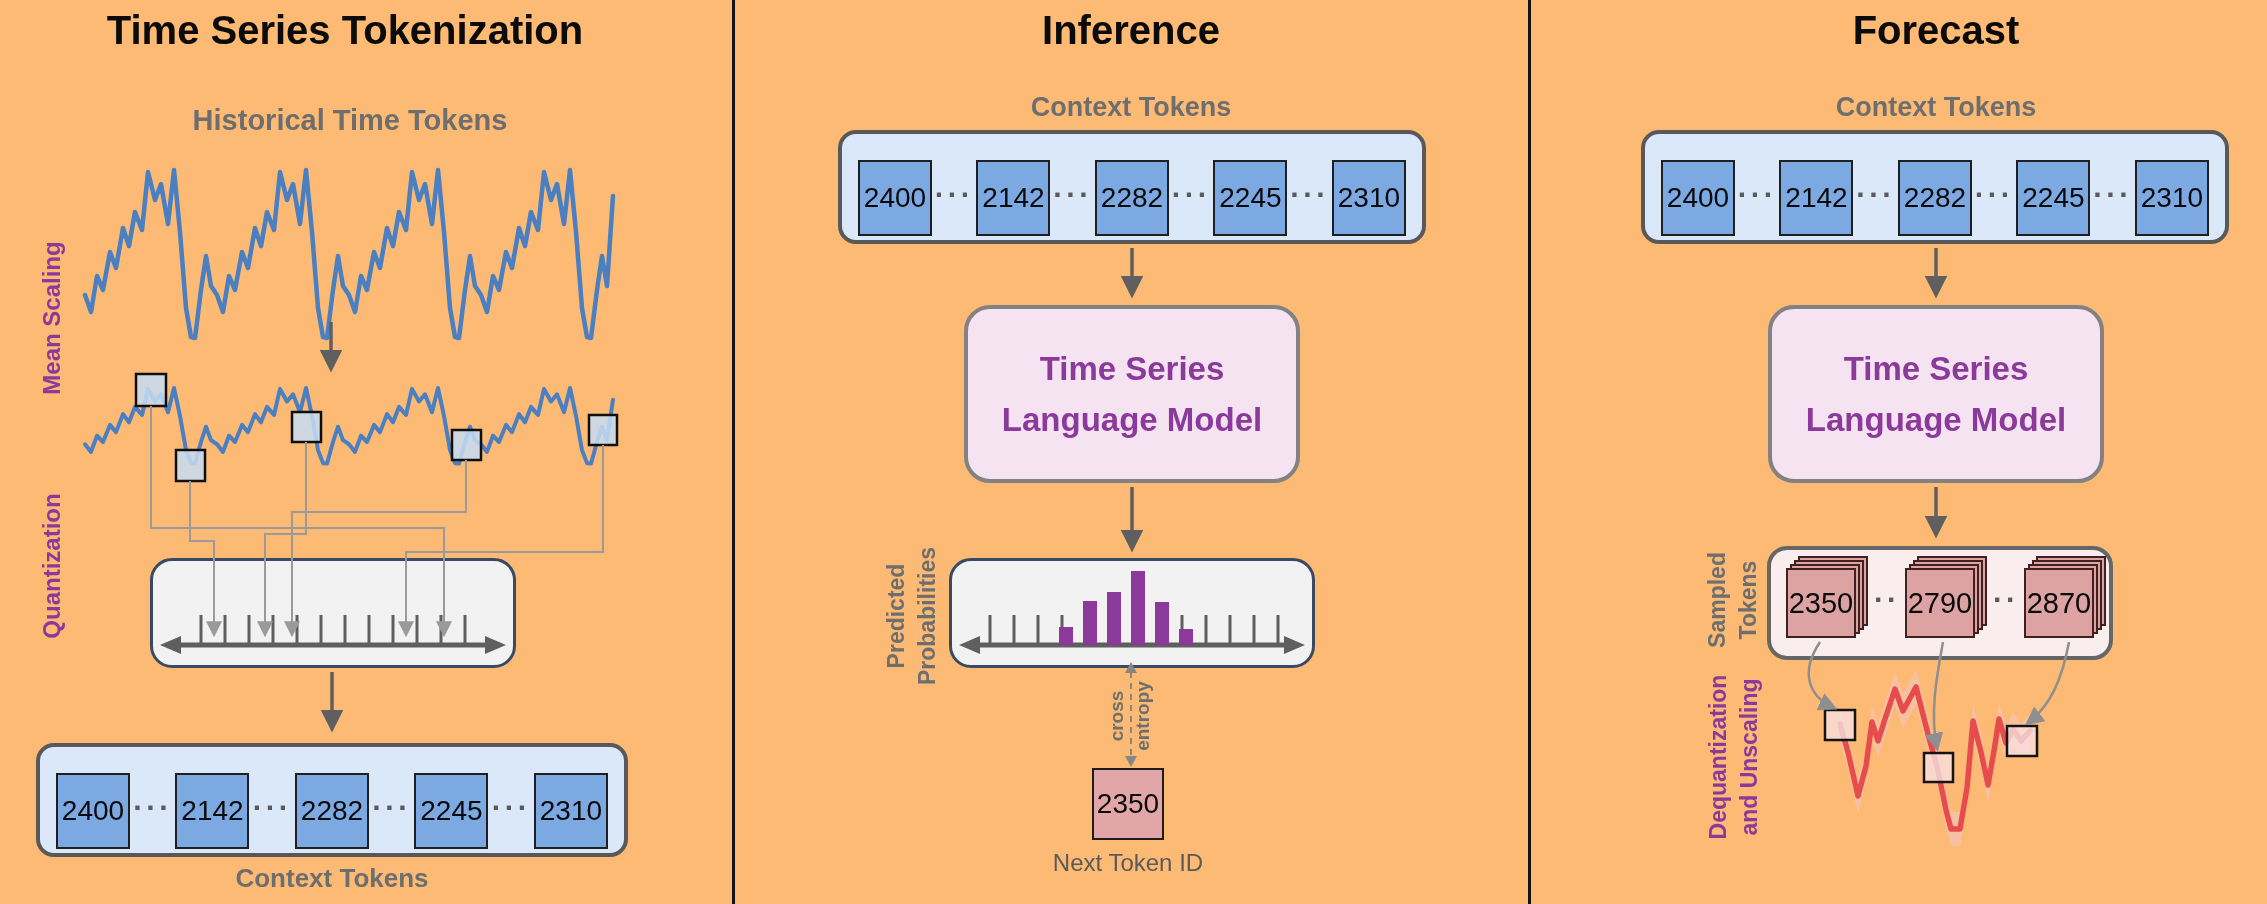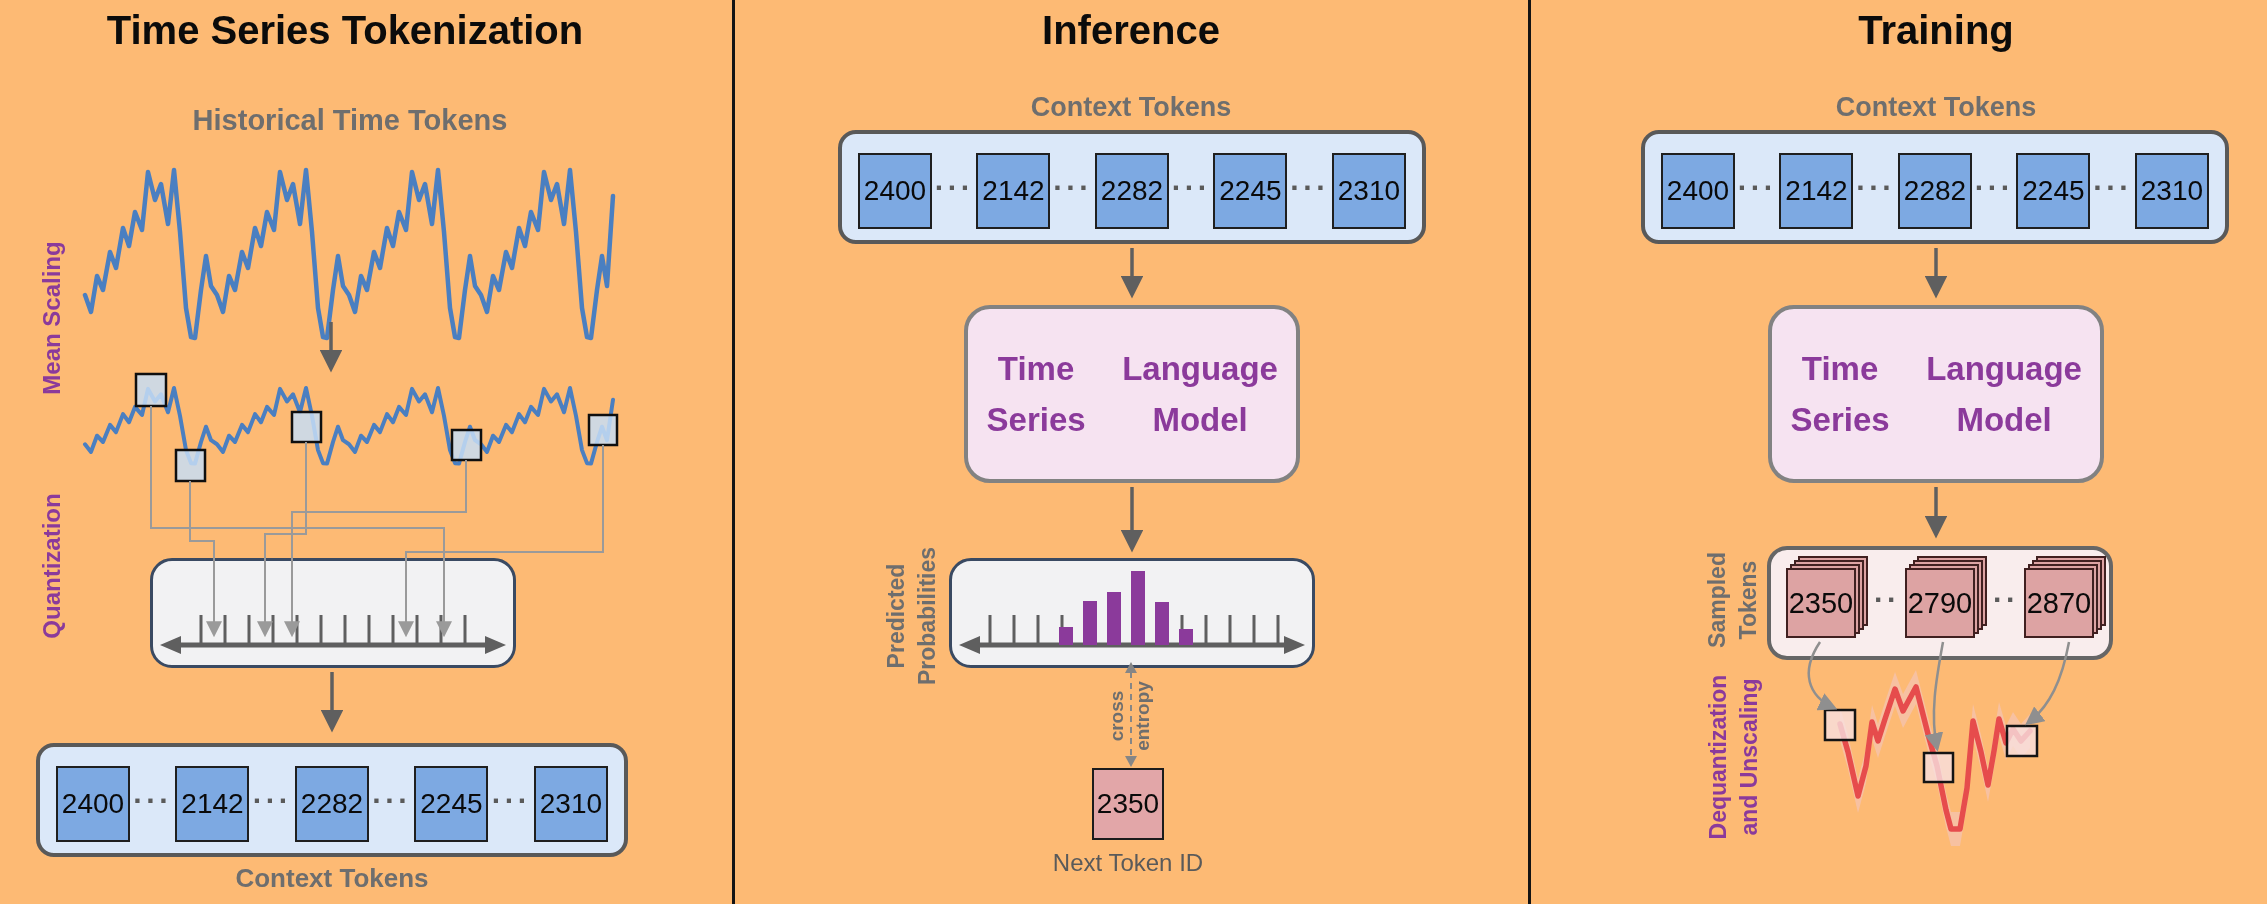--- a/index.html
+++ b/index.html
@@ -11,27 +11,27 @@
   svg.layer{position:absolute; left:0; top:0; pointer-events:none;}
   #base-layer{z-index:1;} #over-layer{z-index:5;}
   .panel-title{position:absolute; text-align:center; font-weight:700; font-size:40px; color:#0b0b0b; letter-spacing:0px; z-index:2;}
   .glabel{position:absolute; text-align:center; font-weight:700; color:#6e6e6e; z-index:2;}
   .vlabel{position:absolute; transform:translate(-50%,-50%) rotate(-90deg); white-space:nowrap;
           text-align:center; font-weight:700; z-index:2;}
   .vlabel .vline{display:block; line-height:1.35;}
   .purple{color:#8b3a9b;}
   .grayl{color:#6e6e6e;}
   .tok-container{background:#dbe8f9; border:4px solid #595959; border-radius:18px; z-index:2;}
-  .tok-row{display:flex; justify-content:space-between; align-items:center; height:100%; padding:4px 16px;}
+  .tok-row{display:flex; justify-content:space-between; align-items:center; height:100%; padding:11px 16px;}
   .tok-item{display:contents;}
   .tok{width:70px; height:72px; background:#7da9e2; border:2px solid #1f1f1f;
        display:flex; align-items:center; justify-content:center; font-size:28px; color:#0a0a0a;}
   .dots{font-size:30px; font-weight:700; color:#5a5a5a; letter-spacing:3px; padding-bottom:6px;}
   .model-box{background:#f6e3f1; border:4px solid #828282; border-radius:26px; z-index:2;
-       display:flex; flex-direction:row; align-items:center; justify-content:center;
+       display:flex; flex-direction:column; justify-content:center;
        color:#8b3a9b; font-weight:700; font-size:33px; line-height:1.55; text-align:center;}
   .axis-box{background:#f2f2f3; border:3px solid #3a4a62; border-radius:22px; z-index:2;
        display:flex; align-items:center; justify-content:center;}
   .nt-box{background:#e2a6a8; border:2px solid #1c1c1c; z-index:2;
        display:flex; align-items:center; justify-content:center; font-size:28px; color:#0a0a0a;}
   .samp-container{background:#f9eded; border:4px solid #666666; border-radius:20px; z-index:2; isolation:isolate;}
   .samp-row{display:flex; justify-content:space-between; align-items:center; height:100%; padding:0 15px;}
   .samp-item{display:contents;}
   .card{position:relative; width:70px; height:70px;}
   .sheet{position:absolute; left:0; top:0; width:70px; height:70px; background:#dda3a3; border:2px solid #402020; box-sizing:border-box;}
@@ -203,21 +203,21 @@
   </div>
 
   <div class="vlabel grayl" style="left:1130px; top:716px; font-size:19px;">
     <span class="vline">cross</span>
     <span class="vline">entropy</span>
   </div>
 
   <div class="abs nt-box" style="left:1092px; top:768px; width:72px; height:72px;">2350</div>
   <div class="glabel" style="left:978px; top:849px; width:300px; font-size:24px; font-weight:400; color:#5a5a5a;">Next Token ID</div>
 
-  <div class="panel-title" style="left:1736px; top:8px; width:400px;">Training</div>
+  <div class="panel-title" style="left:1736px; top:8px; width:400px;">Forecast</div>
   <div class="glabel" style="left:1736px; top:92px; width:400px; font-size:27px;">Context Tokens</div>
 
   <div class="abs tok-container" style="left:1641px; top:130px; width:588px; height:114px;">
     <div class="tok-row">
 
         <div class="tok-item">
           <div class="tok">2400</div>
           <span class="dots">···</span>
         </div>
 

